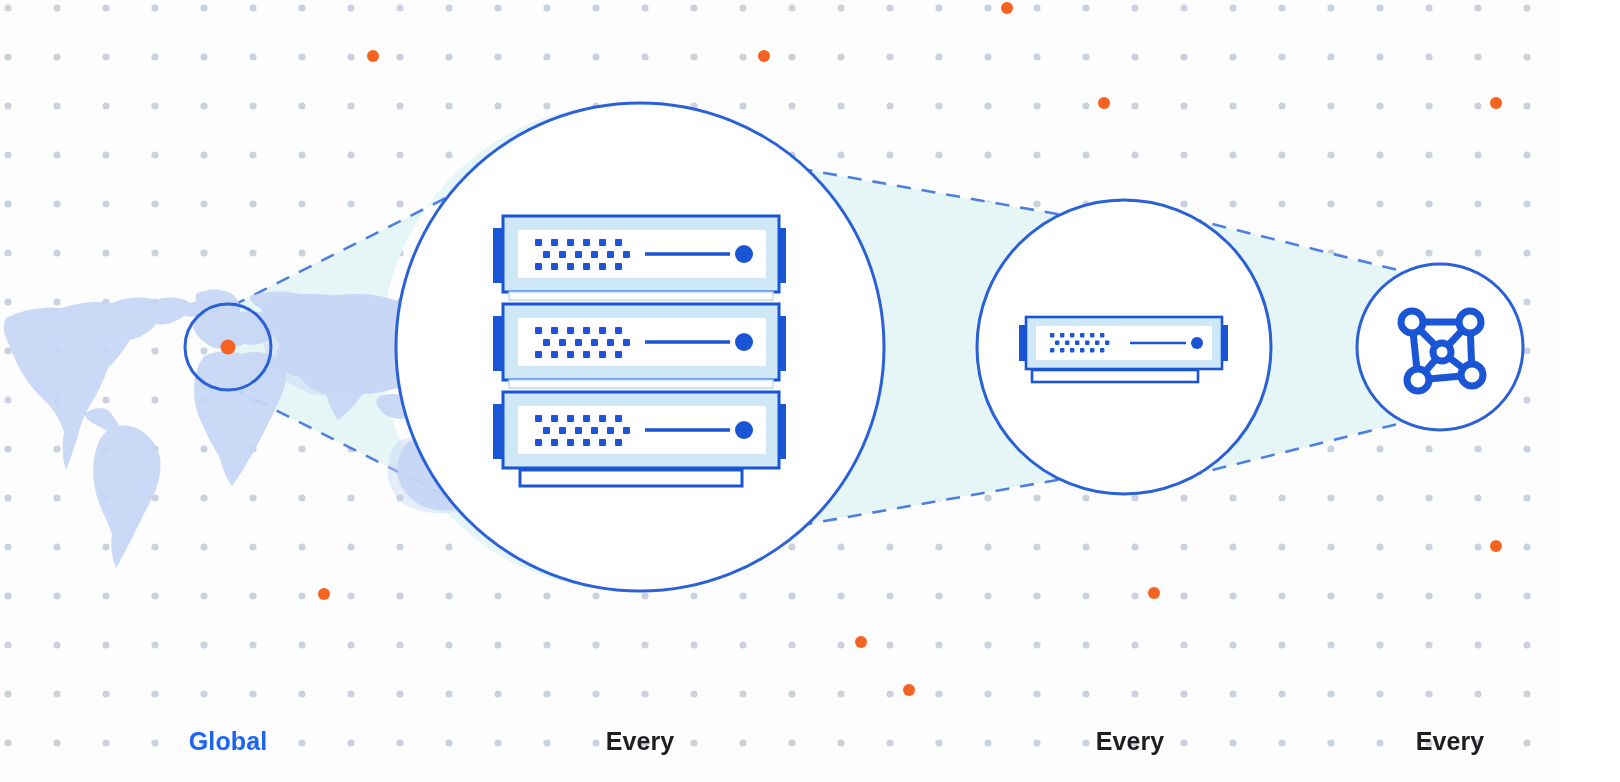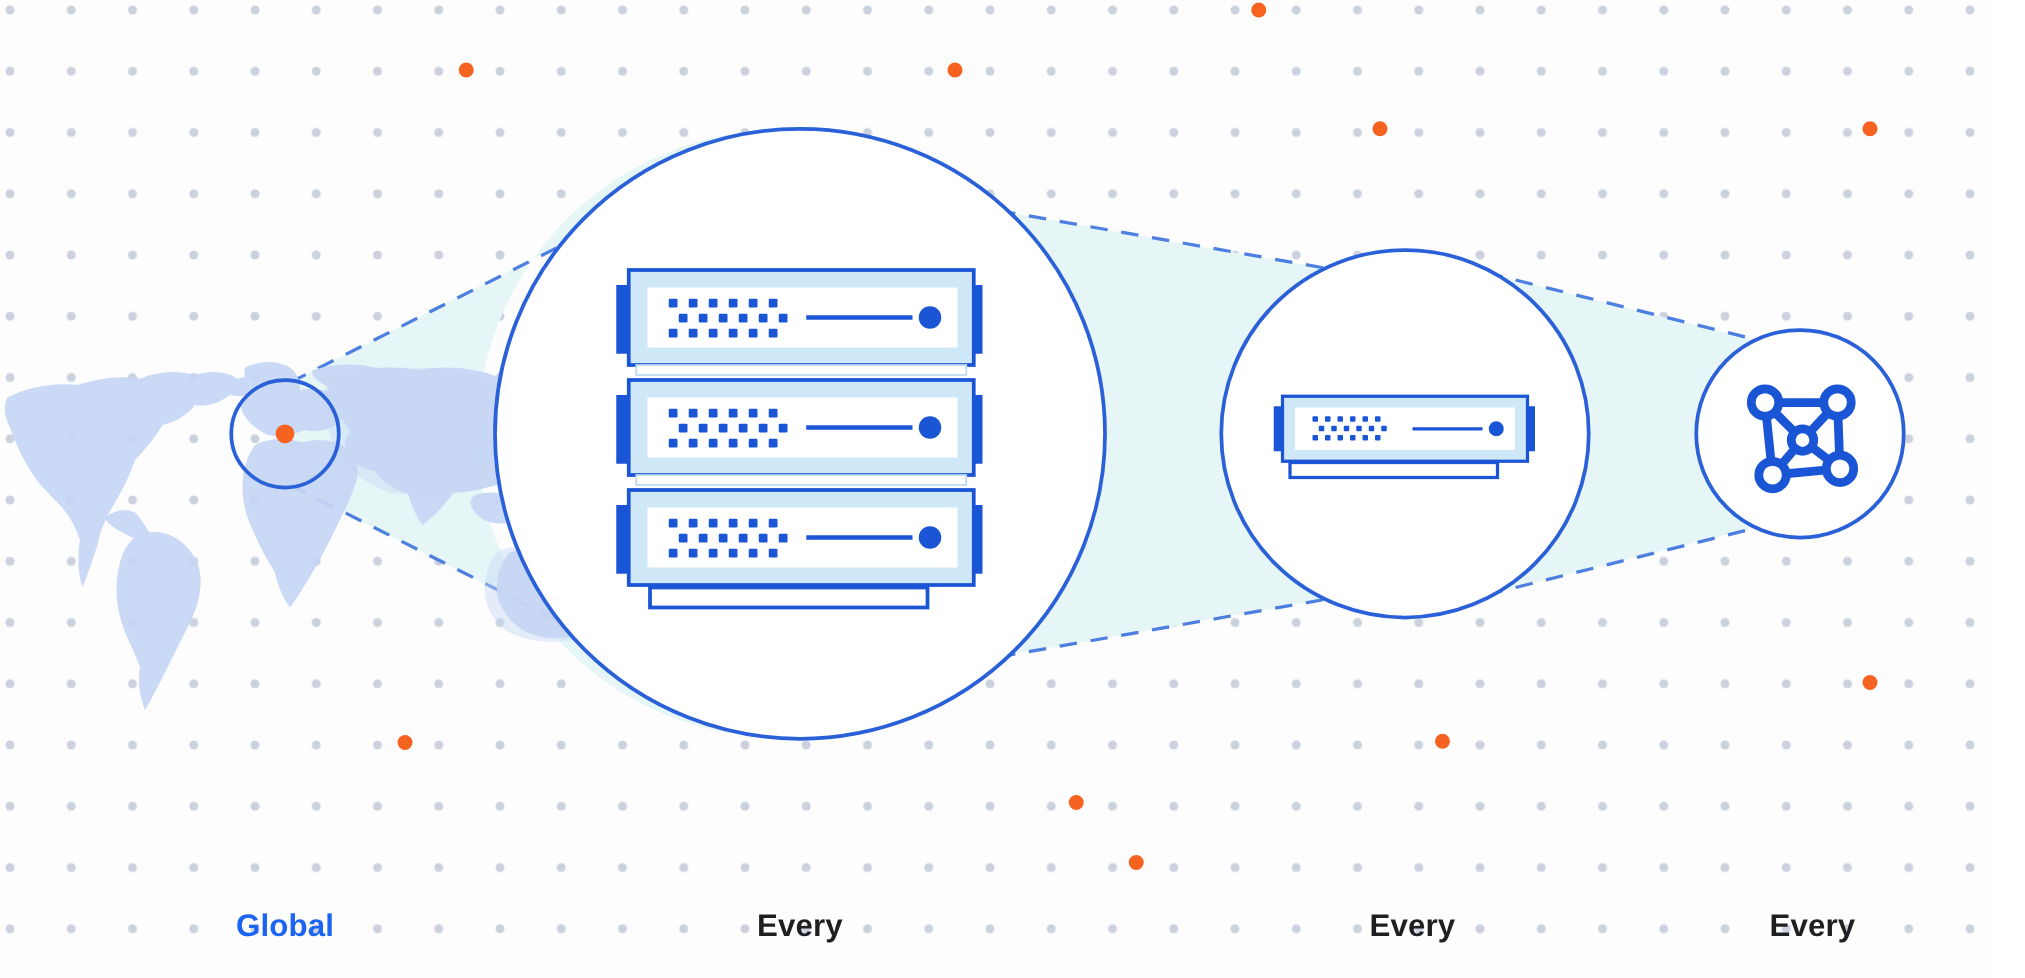--- a/index.html
+++ b/index.html
@@ -9,21 +9,20 @@
   }
   body {
     font-family: "Liberation Sans", sans-serif;
   }
   #stage {
     position: relative;
     width: 1556px;
     height: 782px;
     overflow: hidden;
     background: #fdfdfe;
-    padding-left: 38px;
   }
   #scene {
     position: absolute;
     inset: 0;
     width: 1620px;
     height: 782px;
     display: block;
   }
   .label {
     position: absolute;

